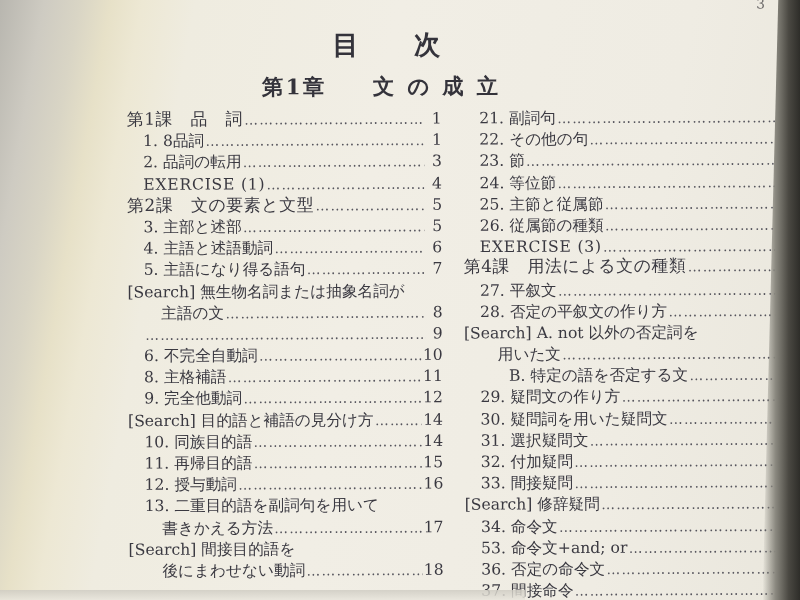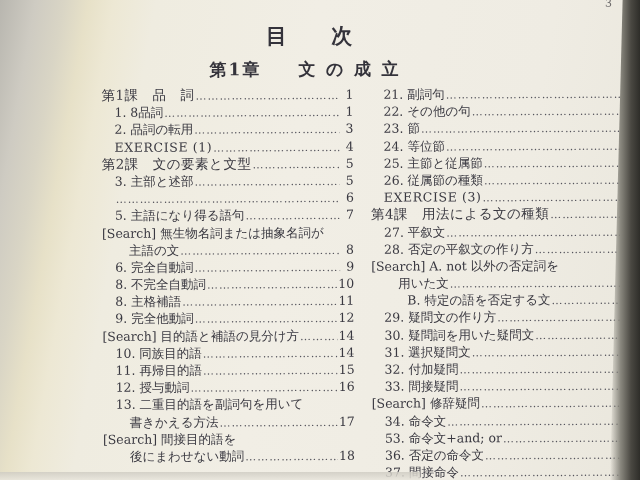--- a/index.html
+++ b/index.html
@@ -114,43 +114,43 @@
               <span class="t">第2課　文の要素と文型</span>
               <span class="leader"></span>
               <span class="pg">5</span>
             </div>
             <div class="row ind1 item">
               <span class="t">3. 主部と述部</span>
               <span class="leader"></span>
               <span class="pg">5</span>
             </div>
             <div class="row ind1 item">
+              <span class="t">4. 主語と述語動詞</span>
               <span class="leader"></span>
               <span class="pg">6</span>
             </div>
             <div class="row ind1 item">
               <span class="t">5. 主語になり得る語句</span>
               <span class="leader"></span>
               <span class="pg">7</span>
             </div>
             <div class="row ind0 search">
               <span class="t">[Search] 無生物名詞または抽象名詞が</span>
             </div>
             <div class="row ind2 cont">
               <span class="t">主語の文</span>
               <span class="leader"></span>
               <span class="pg">8</span>
             </div>
             <div class="row ind1 item">
-              <span class="t">6. 完全自動詞</span>
               <span class="leader"></span>
               <span class="pg">9</span>
             </div>
             <div class="row ind1 item">
-              <span class="t">8. 不完全自動詞</span>
+              <span class="t">6. 不完全自動詞</span>
               <span class="leader"></span>
               <span class="pg">10</span>
             </div>
             <div class="row ind1 item">
               <span class="t">8. 主格補語</span>
               <span class="leader"></span>
               <span class="pg">11</span>
             </div>
             <div class="row ind1 item">
               <span class="t">9. 完全他動詞</span>

